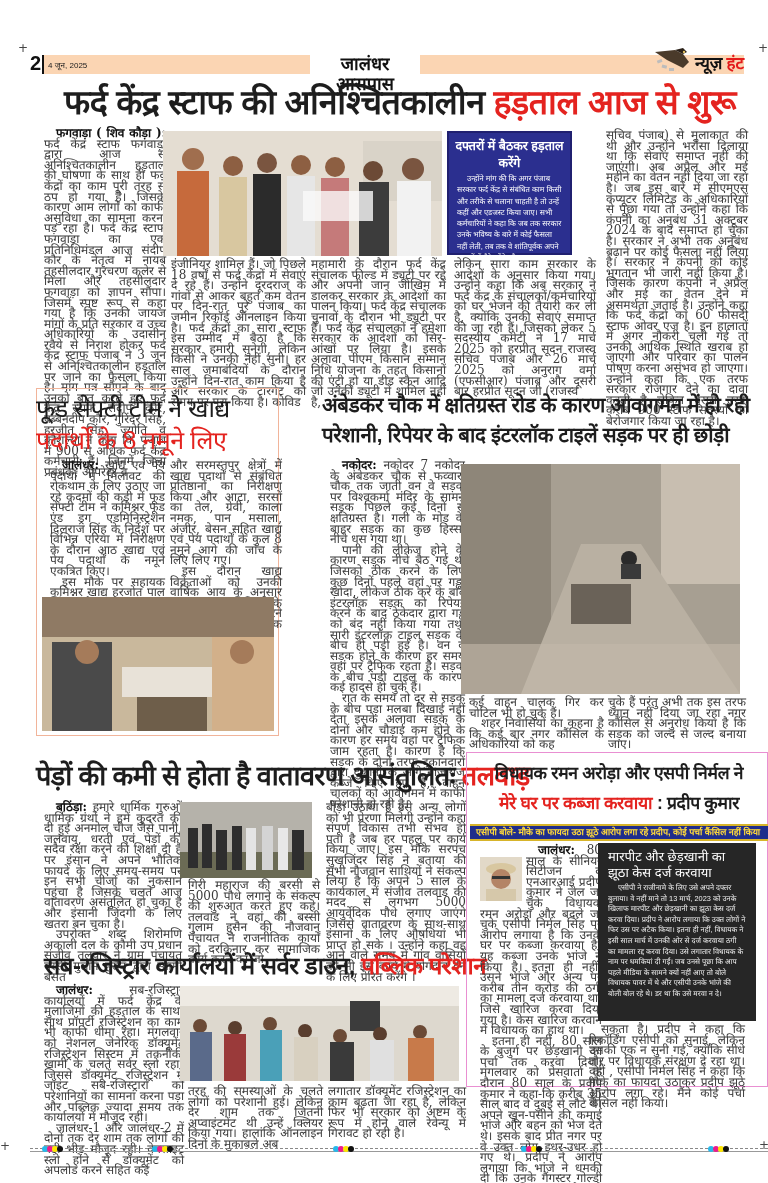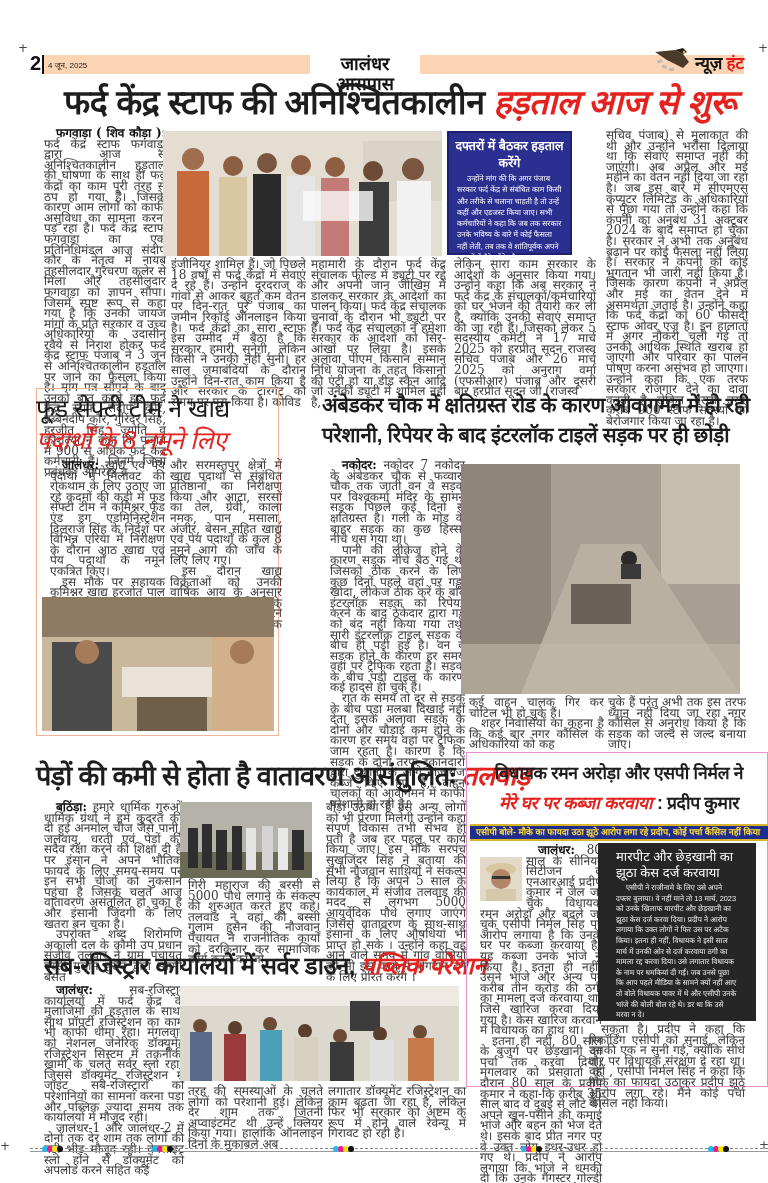--- a/index.html
+++ b/index.html
@@ -15,35 +15,35 @@
   .pg-num { position: absolute; left: 0; top: -2px; font-family: "Liberation Sans", sans-serif; font-weight: bold; font-size: 20px; color: #111; }
   .pg-bar { position: absolute; left: 12px; top: 1px; width: 2px; height: 19px; background: #111; }
   .pg-date { position: absolute; left: 18px; top: 5px; font-family: "Liberation Sans", sans-serif; font-size: 8px; color: #222; }
   .section-name { position: absolute; left: 200px; top: 0; width: 110px; height: 20px; text-align: center; background: #fff; font-family: "Liberation Sans", sans-serif; font-weight: bold; font-size: 18px; color: #111; line-height: 20px; }
   .brand { position: absolute; right: 0; top: -10px; height: 30px; display: flex; align-items: flex-end; }
   .brand .bird { width: 40px; height: 28px; }
   .brand .b1 { font-family: Liberation Sans, sans-serif; font-weight: bold; font-size: 17px; color: #111; margin-left: 2px; }
   .brand .b2 { font-family: "Liberation Sans", sans-serif; font-weight: bold; font-size: 17px; color: #e41b1b; margin-left: 4px; }
 
   .h1 { position: absolute; font-family: "Liberation Sans", sans-serif; font-weight: bold; color: #1d1d1d; white-space: nowrap; letter-spacing: -0.5px; }
-  .red { color: #e4231f; font-style: italic; }
+  .red { color: #e4231f; }
 
   .col { position: absolute; font-size: 12px; line-height: 10.6px; text-align: justify; color: #3a3a3a; margin-left: 8px; }
   .col p { text-indent: 12px; }
   .col b { color: #111; }
 
   .photo { position: absolute; overflow: hidden; }
   .blue-box { position: absolute; background: #2b2f8f; border: 2px solid #202070; color: #fff; }
   .blue-box .bh { font-family: "Liberation Sans", sans-serif; font-weight: bold; font-size: 12.5px; text-align: center; margin-top: 4px; }
   .blue-box .bt { font-family: "Liberation Sans", sans-serif; font-size: 7.6px; line-height: 11.3px; padding: 2px 8px; text-indent: 10px; }
 
   .food-box { position: absolute; left: 36px; top: 388px; width: 243px; height: 348px; border: 1.5px solid #f1b49a; }
   .pink-box { position: absolute; left: 466px; top: 752px; width: 302px; height: 335px; border: 1.5px solid #e98fd2; }
   .blue-strip { position: absolute; left: 470px; top: 824px; width: 298px; height: 17px; background: #1f2d8c; border-top: 2px solid #d7b42a; border-bottom: 2px solid #d7b42a; color: #ffd93a; font-family: "Liberation Sans", sans-serif; font-weight: bold; font-size: 9px; line-height: 13px; white-space: nowrap; overflow: hidden; padding-left: 6px; }
-  .dark-box { position: absolute; left: 598px; top: 843px; width: 158px; height: 178px; background: #262626; color: #f2f2f2; padding: 6px 18px; }
+  .dark-box { position: absolute; left: 598px; top: 843px; width: 158px; height: 178px; background: #262626; color: #f2f2f2; padding: 6px 10px; }
   .dark-box .dh { font-family: "Liberation Sans", sans-serif; font-size: 13px; line-height: 16px; color: #fff; }
   .dark-box .dt { font-family: "Liberation Sans", sans-serif; font-size: 7.4px; line-height: 10.6px; text-indent: 10px; margin-top: 2px; }
 
   .footer-line { position: absolute; left: 30px; top: 1148px; width: 738px; border-top: 1px dashed #888; }
   .footer-line2 { position: absolute; left: 30px; top: 1151px; width: 738px; height: 1px; background: #999; }
   .reg { position: absolute; top: 1146px; height: 6px; display: flex; gap: 0; }
   .reg span { width: 6px; height: 6px; border-radius: 50%; display: inline-block; margin-right: -1px; }
 </style>
 </head>
 <body>

